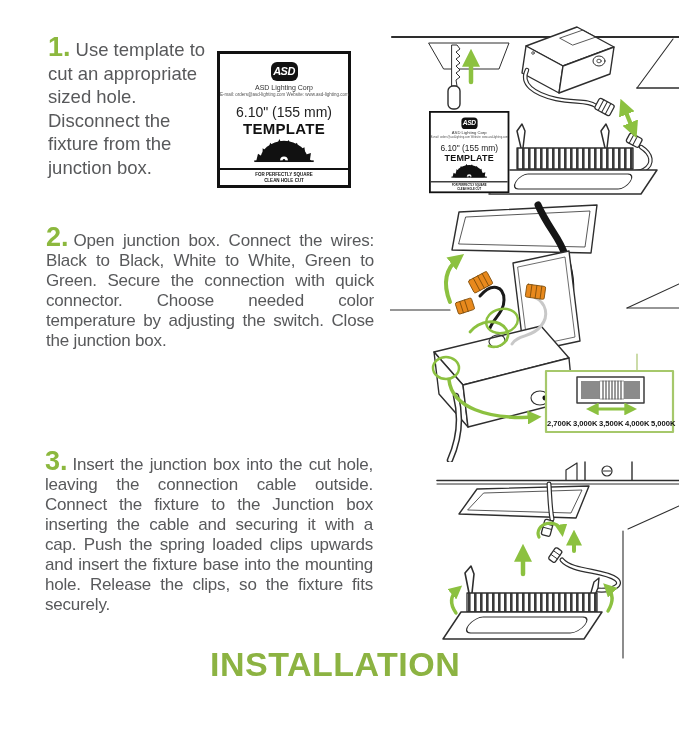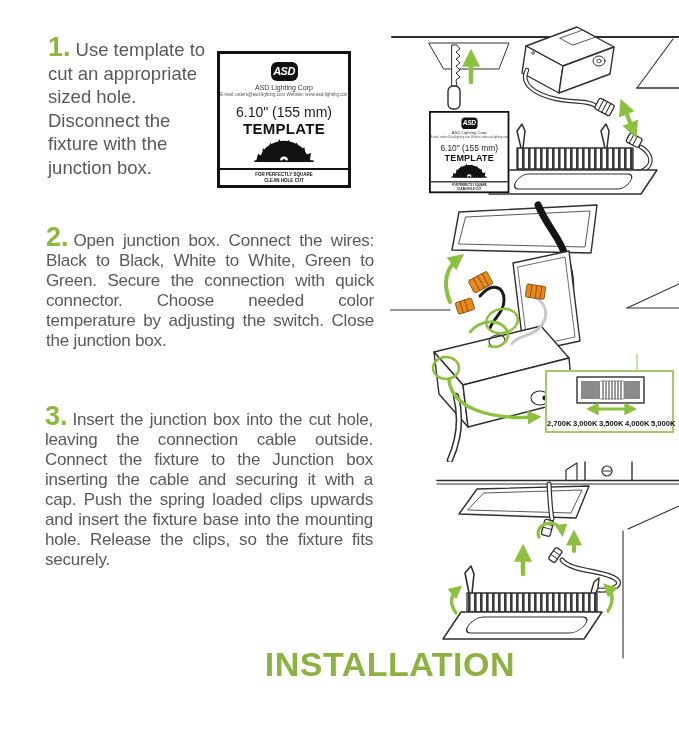--- a/index.html
+++ b/index.html
@@ -3,21 +3,21 @@
 <meta charset="utf-8">
 <style>
   html,body{margin:0;padding:0;}
   body{
     width:679px;height:739px;position:relative;background:#ffffff;
     font-family:"Liberation Sans", sans-serif;overflow:hidden;
   }
   .step{position:absolute;color:#58595B;}
   #step1{left:48px;top:38px;width:172px;font-size:18.5px;line-height:23.6px;text-align:left;}
   #step2{left:46px;top:231px;width:328px;font-size:17px;line-height:20px;text-align:justify;text-align-last:left;letter-spacing:-0.2px;}
-  #step3{left:45px;top:410px;width:328px;font-size:17px;line-height:20px;text-align:justify;text-align-last:left;letter-spacing:-0.2px;}
+  #step3{left:45px;top:455px;width:328px;font-size:17px;line-height:20px;text-align:justify;text-align-last:left;letter-spacing:-0.2px;}
   .step-num{
     font-size:27px;font-weight:700;color:#8CB83E;line-height:0;margin-right:5px;
     letter-spacing:0;
   }
   
   .tcard{
     position:absolute;background:#fff;border:3px solid #111;
     width:128px;height:131px;text-align:center;color:#222;z-index:5;
   }
   .tcard-logo{
@@ -31,29 +31,29 @@
   .tcard-title{font-size:15px;font-weight:700;letter-spacing:0.3px;line-height:18px;color:#111;}
   .tcard-saw{margin-top:1px;height:26px;}
   .tcard-foot{
     position:absolute;bottom:0;left:0;right:0;border-top:2px solid #111;
     padding:2px 0 2px 0;font-size:4.5px;font-weight:700;color:#111;line-height:5.5px;
   }
   #tcard-small{left:429px;top:111px;transform:scale(0.6);transform-origin:top left;}
   #tcard-main{left:217px;top:51px;}
   .illus{position:absolute;}
   #title{
-    position:absolute;left:210px;top:645px;width:305px;text-align:right;
+    position:absolute;left:210px;top:645px;width:305px;text-align:left;
     font-size:34px;font-weight:700;color:#8CB342;letter-spacing:0.5px;
   }
 </style>
 </head>
 <body>
 
 <div class="step" id="step1">
-  <span class="step-num">1.</span><span>Use template to cut an appropriate sized hole. Disconnect the fixture with the junction box.</span>
+  <span class="step-num">1.</span><span>Use template to cut an appropriate sized hole. Disconnect the fixture from the junction box.</span>
 </div>
 
 <div class="step" id="step2">
   <span class="step-num">2.</span><span>Open junction box. Connect the wires: Black to Black, White to White, Green to Green. Secure the connection with quick connector. Choose needed color temperature by adjusting the switch. Close the junction box.</span>
 </div>
 
 <div class="step" id="step3">
   <span class="step-num">3.</span><span>Insert the junction box into the cut hole, leaving the connection cable outside. Connect the fixture to the Junction box inserting the cable and securing it with a cap. Push the spring loaded clips upwards and insert the fixture base into the mounting hole. Release the clips, so the fixture fits securely.</span>
 </div>
 

